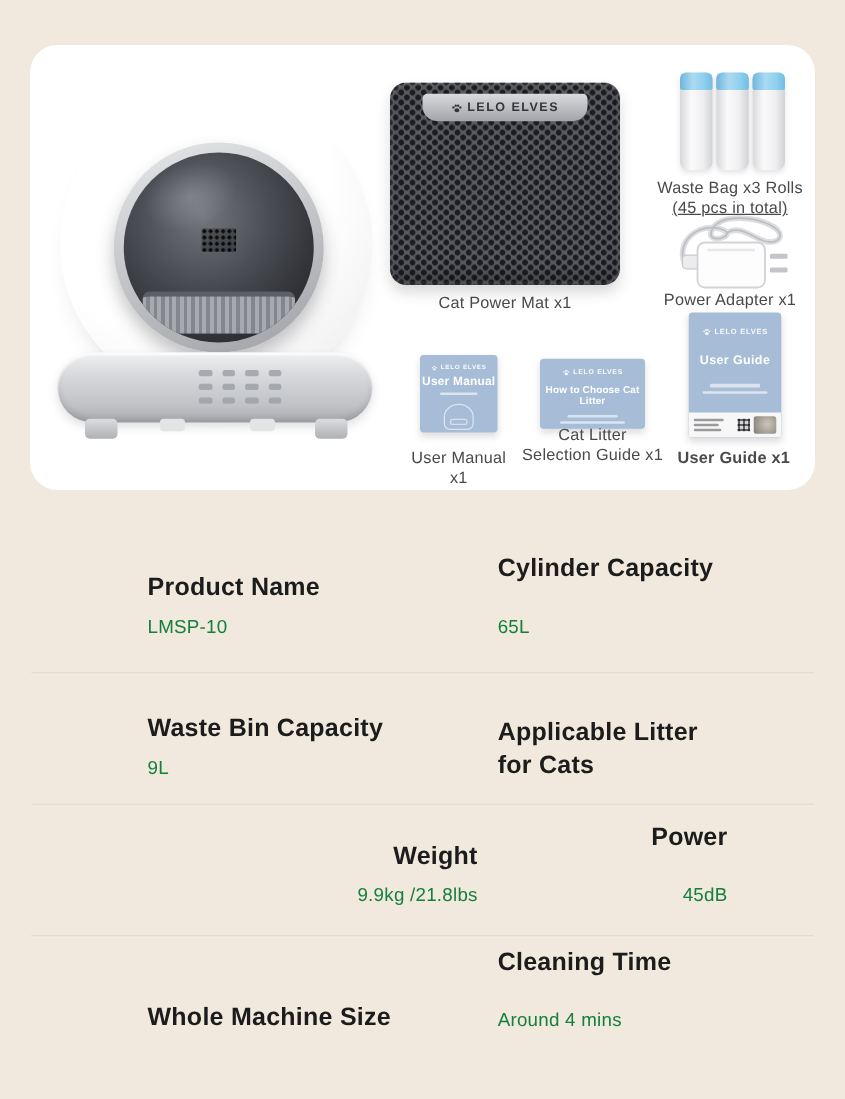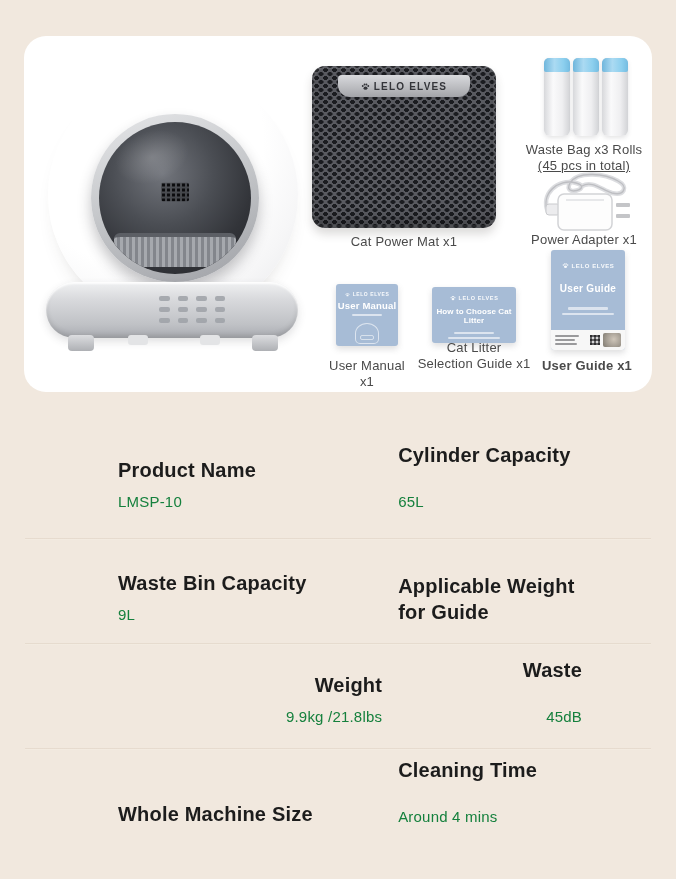--- a/index.html
+++ b/index.html
@@ -297,32 +297,32 @@
     </div>
   </div>
   <div class="divider" style="top:538px;"></div>
 
   <div class="spec-row" style="top:545px; height:80px;">
     <div class="spec-cell left">
       <div class="spec-label">Waste Bin Capacity</div>
       <div class="spec-value">9L</div>
     </div>
     <div class="spec-cell right">
-      <div class="spec-label">Applicable Weight for Guide</div>
+      <div class="spec-label">Applicable Litter for Cats</div>
     </div>
   </div>
   <div class="divider" style="top:643px;"></div>
 
   <div class="spec-row" style="top:659px; height:68px;text-align:right;">
     <div class="spec-cell left">
       <div class="spec-label">Weight</div>
       <div class="spec-value">9.9kg /21.8lbs</div>
     </div>
     <div class="spec-cell right">
-      <div class="spec-label">Waste</div>
+      <div class="spec-label">Power</div>
       <div class="spec-value">45dB</div>
     </div>
   </div>
   <div class="divider" style="top:748px;"></div>
 
   <div class="spec-row" style="top:759px; height:68px;">
     <div class="spec-cell left">
       <div class="spec-label">Whole Machine Size</div>
     </div>
     <div class="spec-cell right">

